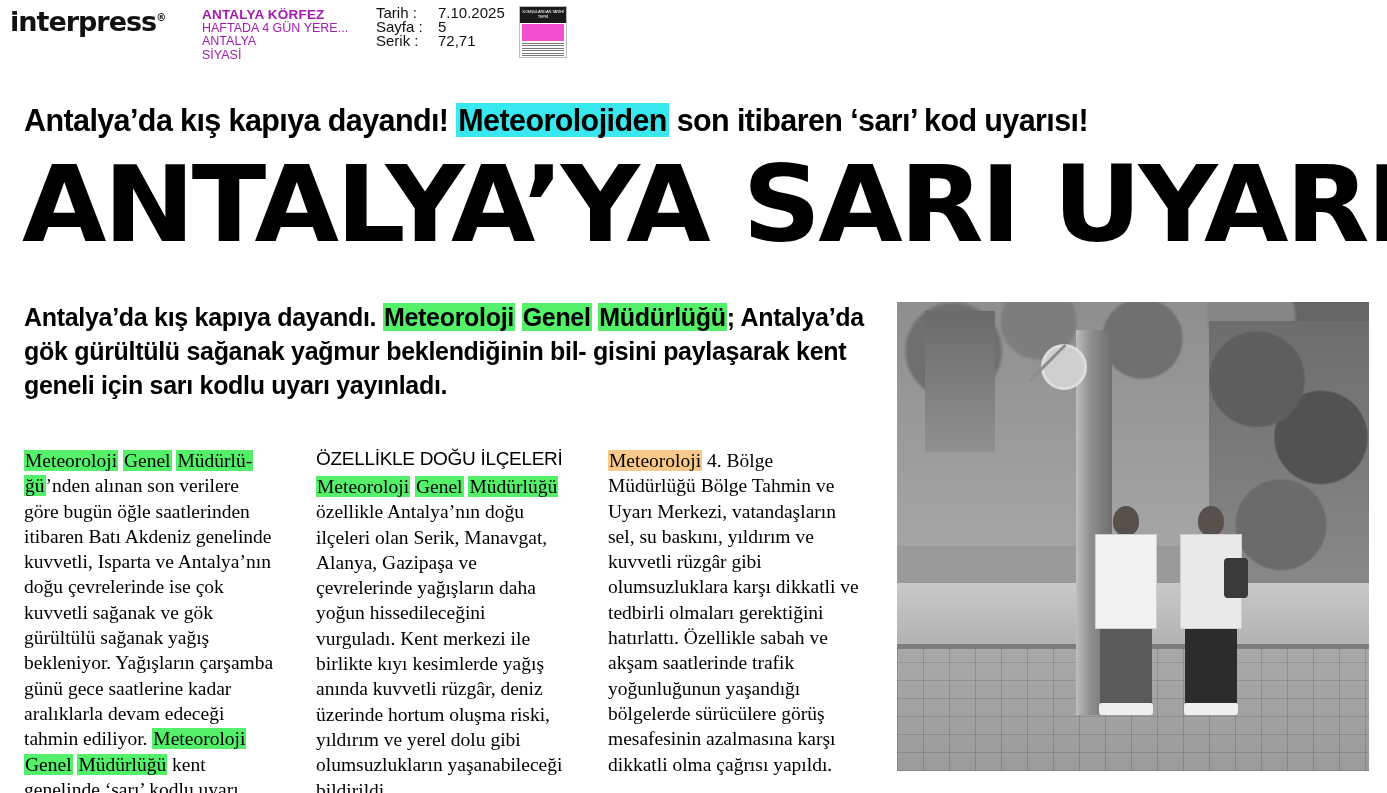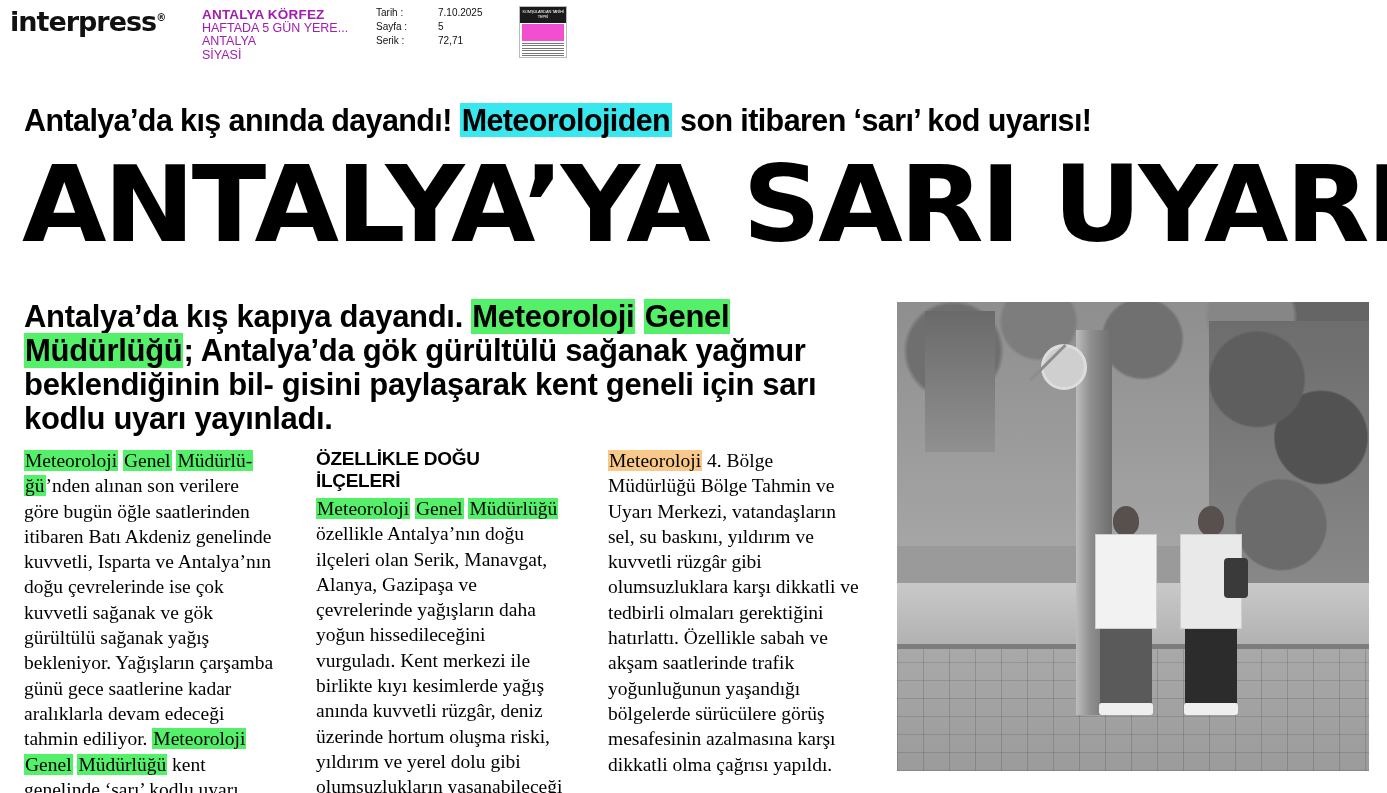--- a/index.html
+++ b/index.html
@@ -45,21 +45,21 @@
     line-height: 13.5px;
     color: #a21caf;
     width: 190px;
     margin-left: 36px;
   }
   .pub-name { font-weight: bold; font-size: 13.5px; letter-spacing: .2px; }
   .meta-block {
     position: absolute;
     left: 376px; top: 6px;
     font-family: "Liberation Sans", sans-serif;
-    font-size: 10px;
+    font-size: 15px;
     line-height: 14px;
     color: #111;
   }
   .meta-row { display: flex; }
   .meta-label { width: 62px; }
   .meta-val { }
   .thumb {
     position: absolute;
     left: 519px; top: 6px;
     width: 48px;
@@ -124,21 +124,21 @@
     transform-origin: left center;
     white-space: nowrap;
   }
 
   .lead {
     position: absolute;
     left: 24px; top: 300px;
     width: 850px;
     font-family: "Liberation Sans", sans-serif;
     font-weight: bold;
-    font-size: 31px;
+    font-size: 25px;
     line-height: 34px;
     letter-spacing: -0.3px;
     color: #000;
   }
 
   
   .cols {
     position: absolute;
     left: 24px; top: 448px;
     width: 848px;
@@ -152,21 +152,21 @@
     font-size: 19.5px;
     line-height: 25.3px;
     color: #000;
     text-align: left;
   }
   .col1 { left: 0; }
   .col2 { left: 292px; }
   .col3 { left: 584px; }
   .col-head {
     font-family: "Liberation Sans", sans-serif;
-    font-weight: bold;
+    font-weight: normal;
     font-size: 19px;
     line-height: 22px;
     letter-spacing: -0.3px;
     margin-bottom: 4px;
     color: #000;
   }
 
   
   .photo {
     position: absolute;
@@ -281,21 +281,21 @@
 <div class="page">
 
   <div class="header">
 
     <div class="logo">
       <span>inter</span><span>press</span><span class="reg">®</span>
     </div>
 
     <div class="pub-block">
       <div class="pub-name">ANTALYA KÖRFEZ</div>
-      <div>HAFTADA 5 GÜN YERE...</div>
+      <div>HAFTADA 4 GÜN YERE...</div>
       <div>ANTALYA</div>
       <div>SİYASİ</div>
     </div>
 
     <div class="meta-block">
       <div class="meta-row">
         <span class="meta-label">Tarih :</span>
         <span class="meta-val">7.10.2025</span>
       </div>
       <div class="meta-row">
@@ -317,21 +317,21 @@
           <i></i>
           <i></i>
           <i></i>
           <i></i>
           <i></i>
       </div>
     </div>
   </div>
 
   <div class="kicker">
-    <span>Antalya’da kış anında dayandı!</span>
+    <span>Antalya’da kış kapıya dayandı!</span>
     <span class="hl-cyan">Meteorolojiden</span>
     <span>son itibaren ‘sarı’ kod uyarısı!</span>
   </div>
 
   <div class="headline">ANTALYA’YA SARI UYARI</div>
 
   <div class="lead">
     <span>Antalya’da kış kapıya dayandı.</span>
     <span class="hl-green">Meteoroloji</span>
     <span class="hl-green">Genel</span>

